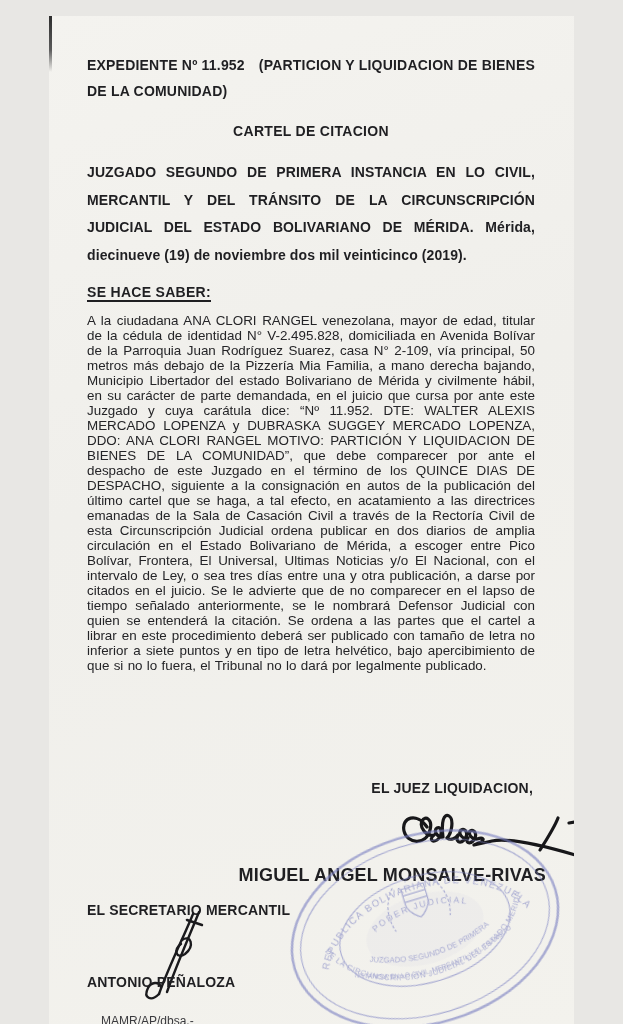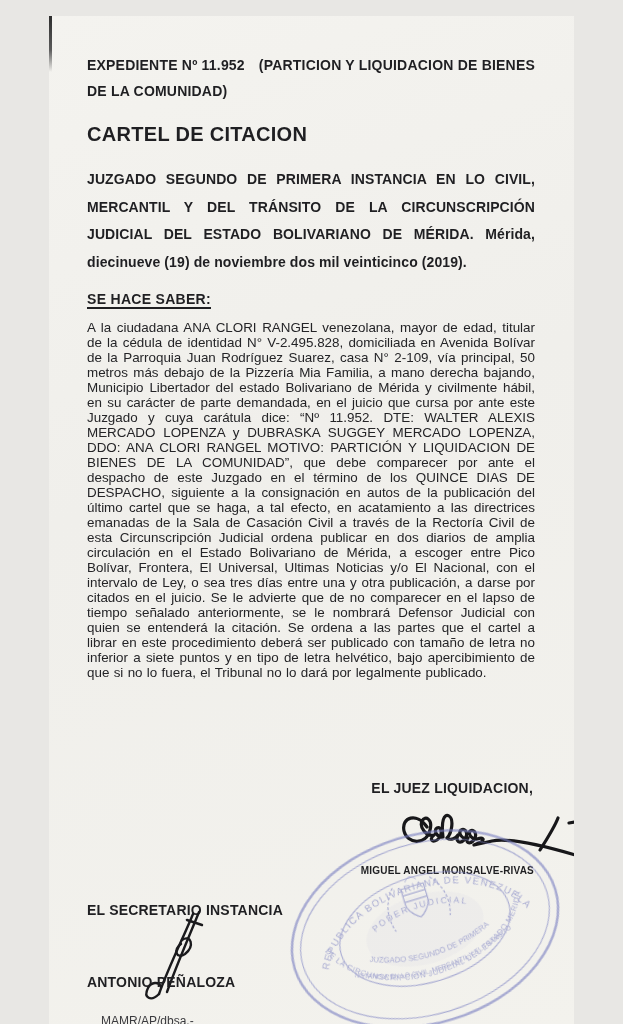--- a/index.html
+++ b/index.html
@@ -12,40 +12,40 @@
     color:#1f1f22;
     overflow:hidden;
   }
   .content{padding:36px 39px 0 38px;}
   .exp-line{
     font-size:14px;font-weight:bold;line-height:26px;
     text-align:justify;letter-spacing:.2px;
   }
   .exp-case{margin-left:14px;}
   .doc-title{
-    text-align:left;font-size:20px;font-weight:bold;
+    text-align:center;font-size:14px;font-weight:bold;
     margin-top:19px;letter-spacing:.3px;
   }
   .court-header{
     margin-top:20px;font-size:14px;font-weight:bold;
     line-height:27.5px;text-align:justify;letter-spacing:.1px;
   }
   .years-line{text-align:center;font-size:13.5px;font-weight:bold;margin-top:13px;}
   .notice-heading{
     text-align:left;font-size:14px;font-weight:bold;margin-top:15px;
     text-decoration:underline;text-underline-offset:3px;
     text-decoration-thickness:1.5px;letter-spacing:.3px;
   }
   .body-text{
     margin-top:13px;font-size:13.4px;line-height:15px;
     text-align:justify;word-spacing:.6px;color:#242427;
   }
   .abs{position:absolute;}
   .judge-title{top:764px;right:41px;font-size:14px;font-weight:bold;letter-spacing:.2px;}
-  .judge-name{top:849px;right:40px;font-size:10px;font-weight:bold;letter-spacing:.2px;}
+  .judge-name{top:849px;right:28px;font-size:18px;font-weight:bold;letter-spacing:.2px;}
   .sec-title{top:886px;left:38px;font-size:14px;font-weight:bold;letter-spacing:.2px;}
   .sec-name{top:958px;left:38px;font-size:14px;font-weight:bold;letter-spacing:.2px;text-align:right;}
   .ref-code{top:998px;left:52px;font-size:12px;color:#3a3a3e;}
   .judge-sig{left:346px;top:793px;width:212px;height:60px;}
   .sec-sig{left:90px;top:888px;width:76px;height:100px;}
   .stamp-wrap{
     left:230px;top:806px;width:292px;height:214px;
     transform:rotate(-17deg);opacity:.62;z-index:3;pointer-events:none;
   }
   .stamp-wrap svg{width:100%;height:100%;}
@@ -84,21 +84,21 @@
                C 63 24, 67 31, 73 29 C 70 33, 74 36, 78 32 C 83 27, 80 19, 75 22
                C 73 25, 77 31, 82 30 C 88 28, 90 30, 86 33 L 79 36 L 97 32
                C 115 28, 152 37, 197 51"></path>
       <path d="M 163 9 C 160 17, 152 30, 145 41"></path>
       <path d="M 174 14 L 191 11"></path>
     </g>
   </svg>
 
   <div class="abs judge-name">MIGUEL ANGEL MONSALVE-RIVAS</div>
 
-  <div class="abs sec-title">EL SECRETARIO INSTANCIA</div>
+  <div class="abs sec-title">EL SECRETARIO MERCANTIL</div>
 
   <svg class="abs sec-sig" viewBox="0 0 76 100" aria-hidden="true">
     <g fill="none" stroke="#1a1a1d" stroke-width="2.4" stroke-linecap="round" stroke-linejoin="round">
       <path d="M 54 10 C 46 30, 30 62, 20 90"></path>
       <path d="M 60 8 C 52 28, 38 60, 28 88"></path>
       <path d="M 43 36 C 52 30, 56 42, 46 50 C 37 56, 34 45, 42 40"></path>
       <path d="M 20 90 C 12 98, 4 94, 9 84 C 12 78, 20 77, 22 83"></path>
       <path d="M 48 16 L 63 21"></path>
     </g>
   </svg>

